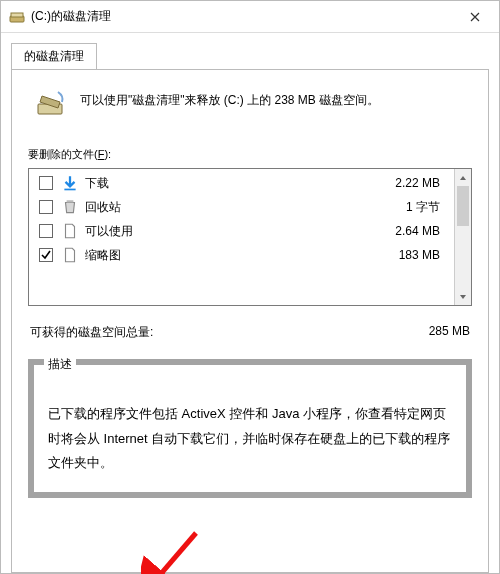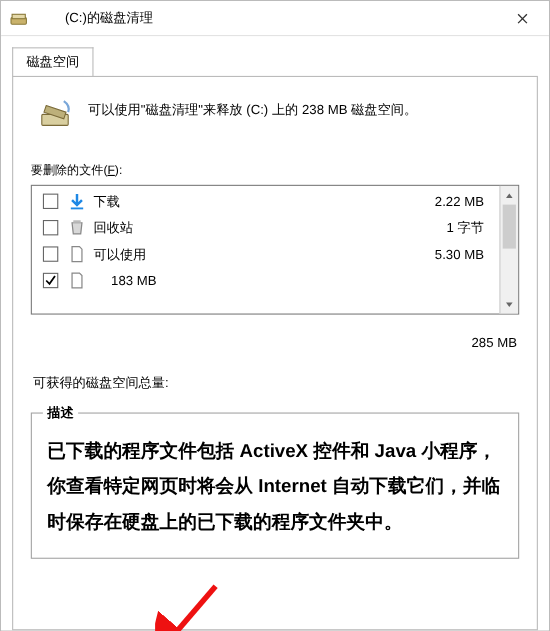--- a/index.html
+++ b/index.html
@@ -13,21 +13,20 @@
     position: relative;
   }
   .window { border: 1px solid #bbb; height: 100%; display: flex; flex-direction: column; }
   .titlebar {
     height: 32px;
     display: flex;
     align-items: center;
     padding: 0 4px 0 8px;
     border-bottom: 1px solid #ddd;
     background: #fff;
-    gap: 28px;
   }
   .titlebar .title-icon {
     width: 16px; height: 16px;
     display: flex; align-items: center; justify-content: center;
     margin-right: 6px;
   }
   .titlebar .title-text { flex: 1; font-size: 12px; }
   .titlebar .close-btn {
     width: 40px; height: 28px;
     display: flex; align-items: center; justify-content: center;
@@ -69,21 +68,21 @@
   }
   .intro .drive-icon { width: 32px; flex: 0 0 32px; }
   .intro .intro-text { flex: 1; line-height: 1.7; padding-top: 2px; font-size: 12px; }
   .section-label {
     font-size: 11px;
     margin-bottom: 6px;
   }
   .listbox-wrap {
     display: flex;
     border: 1px solid #7a7a7a;
-    height: 118px;
+    height: 138px;
   }
   .listbox {
     flex: 1;
     overflow: hidden;
     padding: 2px 0;
   }
   .list-row {
     display: flex;
     align-items: center;
     padding: 2px 10px;
@@ -100,21 +99,21 @@
     background: #fff;
   }
   .list-row .chk.checked svg { display: block; }
   .list-row .chk svg { display: none; width: 10px; height: 10px; }
   .list-row .row-icon {
     width: 18px; height: 18px;
     margin-right: 6px;
     display: flex; align-items: center; justify-content: center;
   }
   .list-row .row-name { flex: 1; }
-  .list-row .row-size { text-align: right; padding-right: 4px; margin-left: 16px; }
+  .list-row .row-size { text-align: right; padding-right: 4px; }
   .vscroll {
     width: 17px;
     background: #f0f0f0;
     border-left: 1px solid #ccc;
     display: flex; flex-direction: column;
   }
   .vscroll .arrow {
     height: 17px;
     display: flex; align-items: center; justify-content: center;
     cursor: pointer;
@@ -126,39 +125,39 @@
     height: 40px;
     background: #cdcdcd;
     border-radius: 0;
   }
   .total-row {
     display: flex;
     margin-top: 18px;
     padding: 0 2px;
     font-size: 12px;
   }
-  .total-row .total-label { flex: 1; margin-top: 36px; }
+  .total-row .total-label { flex: 1; }
   .total-row .total-value { }
   .groupbox {
     margin-top: 18px;
-    border: 1px solid #a3a3a3;
-    padding: 18px 14px 16px 14px;
-    position: relative;
-    font-weight: bold;
+    border: 6px solid #a3a3a3;
+    padding: 5px 14px 16px 14px;
+    position: relative;
   }
   .groupbox .legend {
     position: absolute;
     top: -9px; left: 10px;
     background: #fff;
     padding: 0 4px;
     font-size: 12px;
   }
   .groupbox .desc-text {
-    font-size: 17px;
+    font-size: 13px;
     line-height: 1.9;
+    margin-top: 32px;
   }
   .red-arrow {
     position: absolute;
     left: 140px;
     top: 495px;
     pointer-events: none;
   }
   u { text-decoration: underline; }
 </style>
 </head>
@@ -175,21 +174,21 @@
     <span class="title-text">(C:)的磁盘清理</span>
     <div class="close-btn" title="关闭">
       <svg viewBox="0 0 10 10">
           <path d="M1 1 L9 9 M9 1 L1 9" stroke="#333" stroke-width="1.2"></path>
         </svg>
     </div>
   </div>
 
   <div class="client">
     <div class="tabstrip">
-      <div class="tab">磁盘空间</div>
+      <div class="tab">的磁盘清理</div>
     </div>
 
     <div class="tab-panel">
 
       <div class="intro">
         <div class="drive-icon">
           <svg viewBox="0 0 32 32">
               <rect x="2" y="16" width="24" height="10" rx="1" fill="#d9cfa0" stroke="#7a6a38"></rect>
               <path d="M6 8 l18 6 -2 6 -18 -6 z" fill="#bdb07a" stroke="#7a6a38"></path>
               <path d="M22 4 q6 4 4 10" stroke="#7aa7d9" fill="none" stroke-width="2"></path>
@@ -230,34 +229,35 @@
           </div>
 
           <div class="list-row">
             <span class="chk"></span>
             <span class="row-icon">
               <svg viewBox="0 0 16 16">
                   <path d="M4 2 h6 l2 2 v10 h-8 z" fill="#fff" stroke="#888"></path>
                 </svg>
             </span>
             <span class="row-name">可以使用</span>
-            <span class="row-size">5.30 MB</span>
+            <span class="row-size">2.64 MB</span>
           </div>
 
           <div class="list-row">
             <span class="chk checked">
                 <svg viewBox="0 0 10 10">
                   <path d="M1 5 l3 3 5 -7" stroke="#000" fill="none" stroke-width="1.6"></path>
                 </svg>
               </span>
             <span class="row-icon">
               <svg viewBox="0 0 16 16">
                   <path d="M4 2 h6 l2 2 v10 h-8 z" fill="#fff" stroke="#888"></path>
                 </svg>
             </span>
+            <span class="row-name">缩略图</span>
             <span class="row-size">183 MB</span>
           </div>
 
         </div>
         <div class="vscroll">
           <div class="arrow">
             <svg width="8" height="8" viewBox="0 0 8 8">
                 <path d="M1 6 L4 2 L7 6 Z" fill="#666"></path>
               </svg>
           </div>

